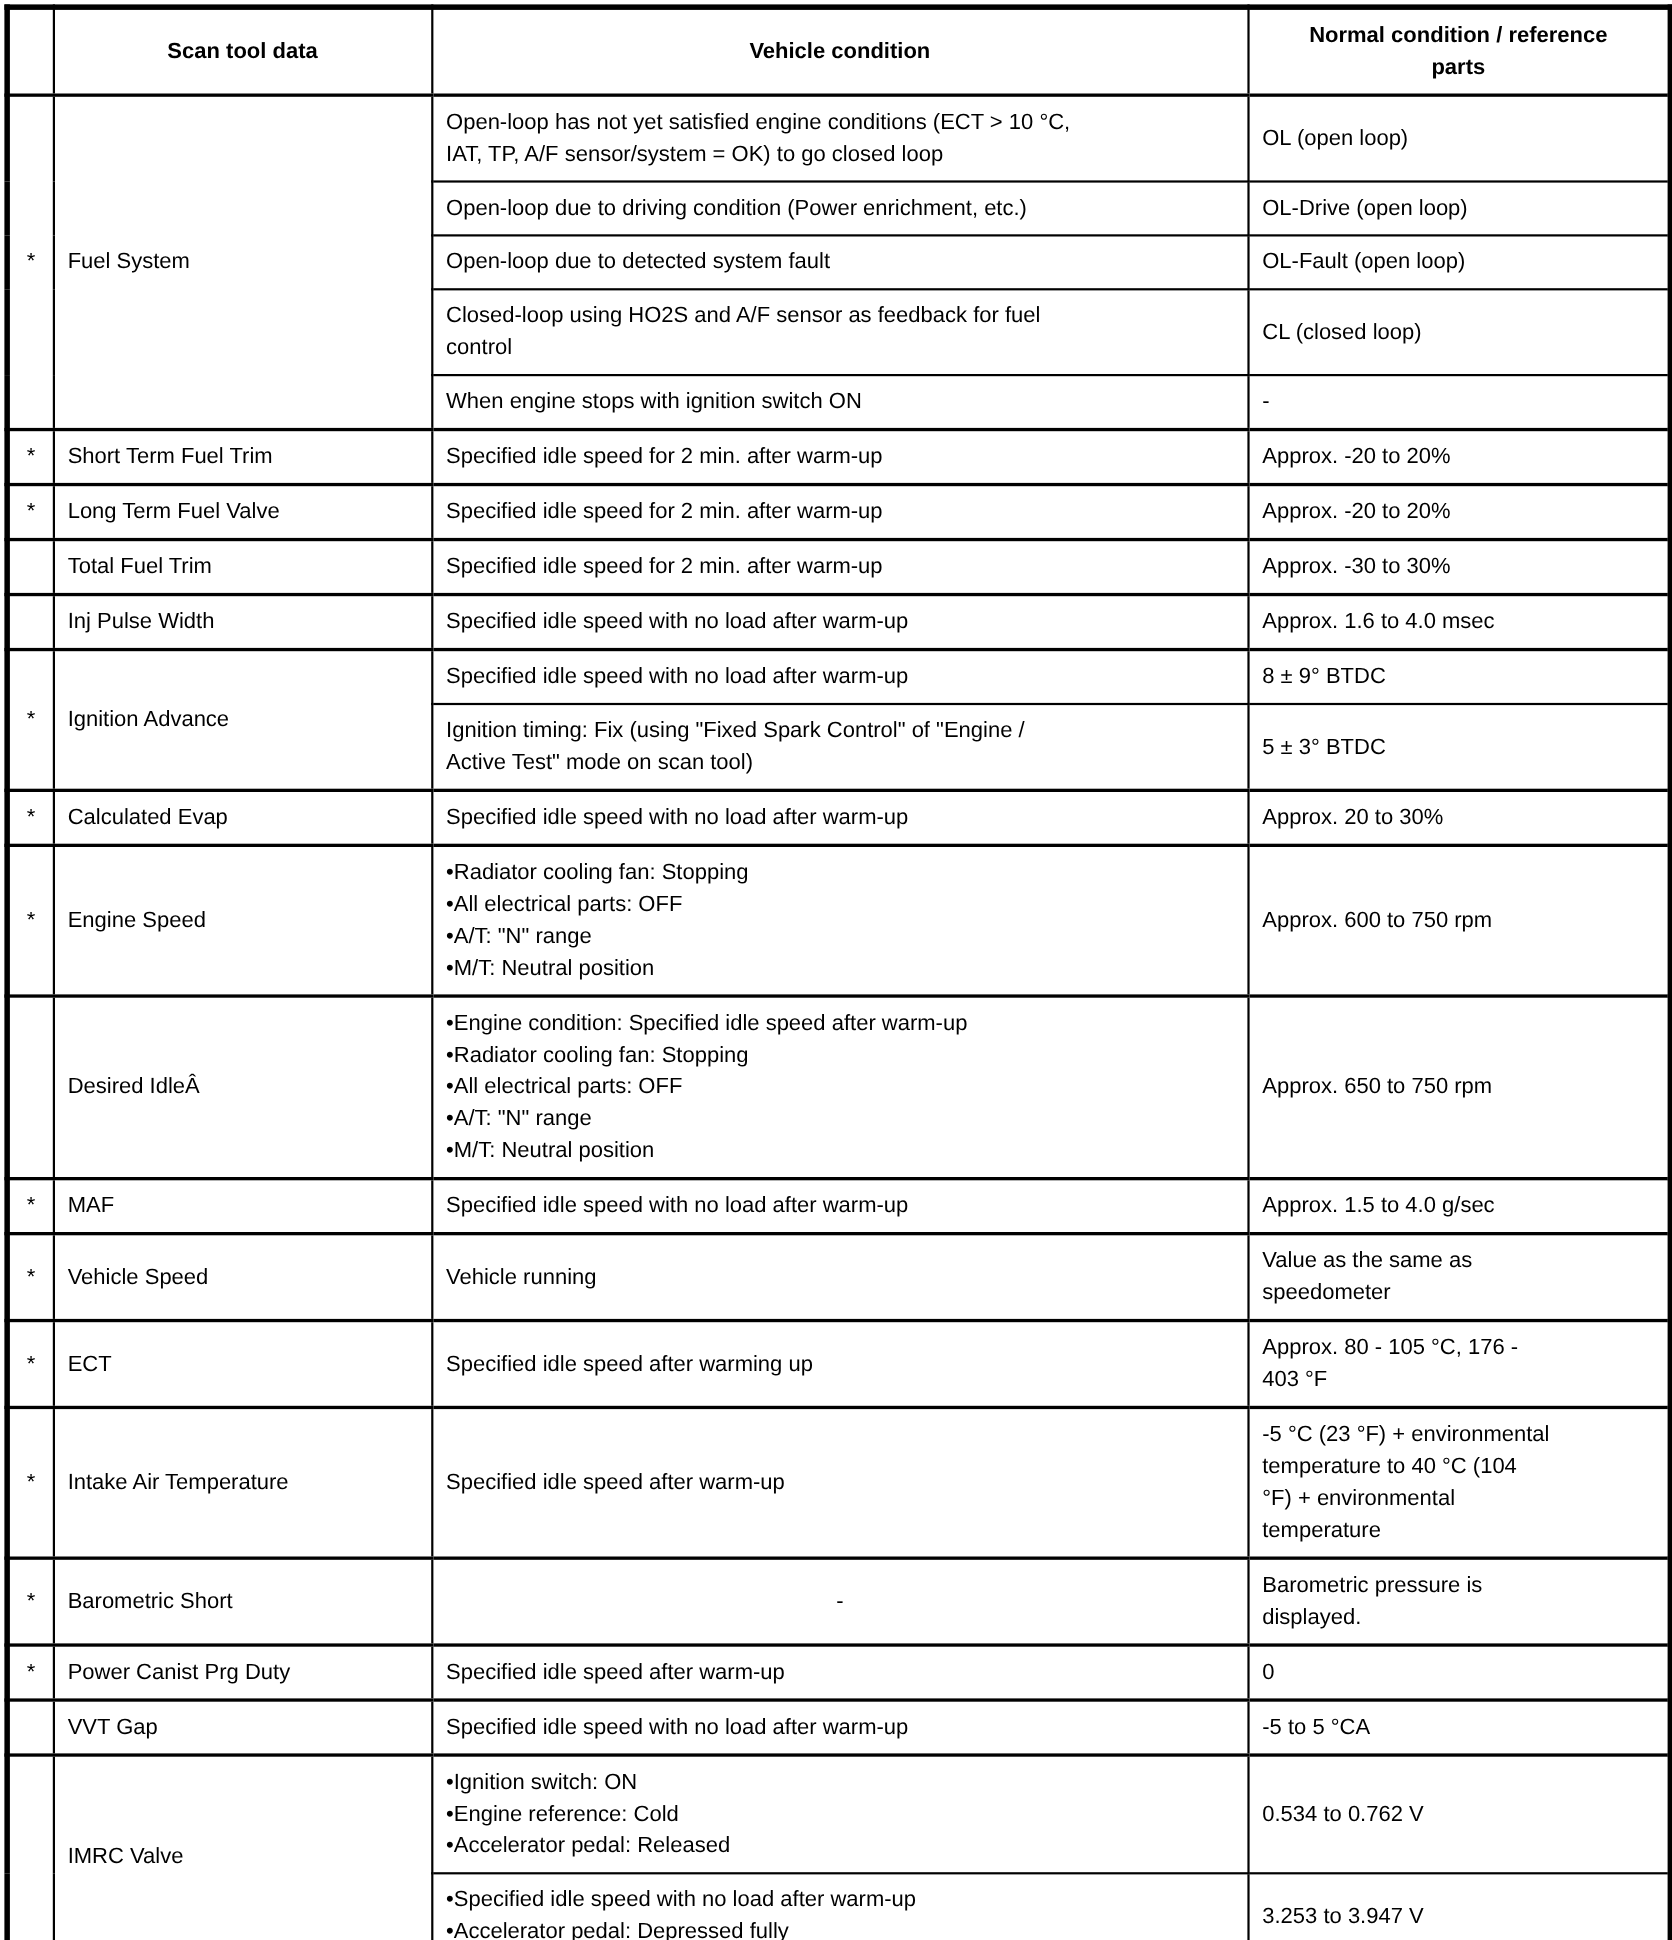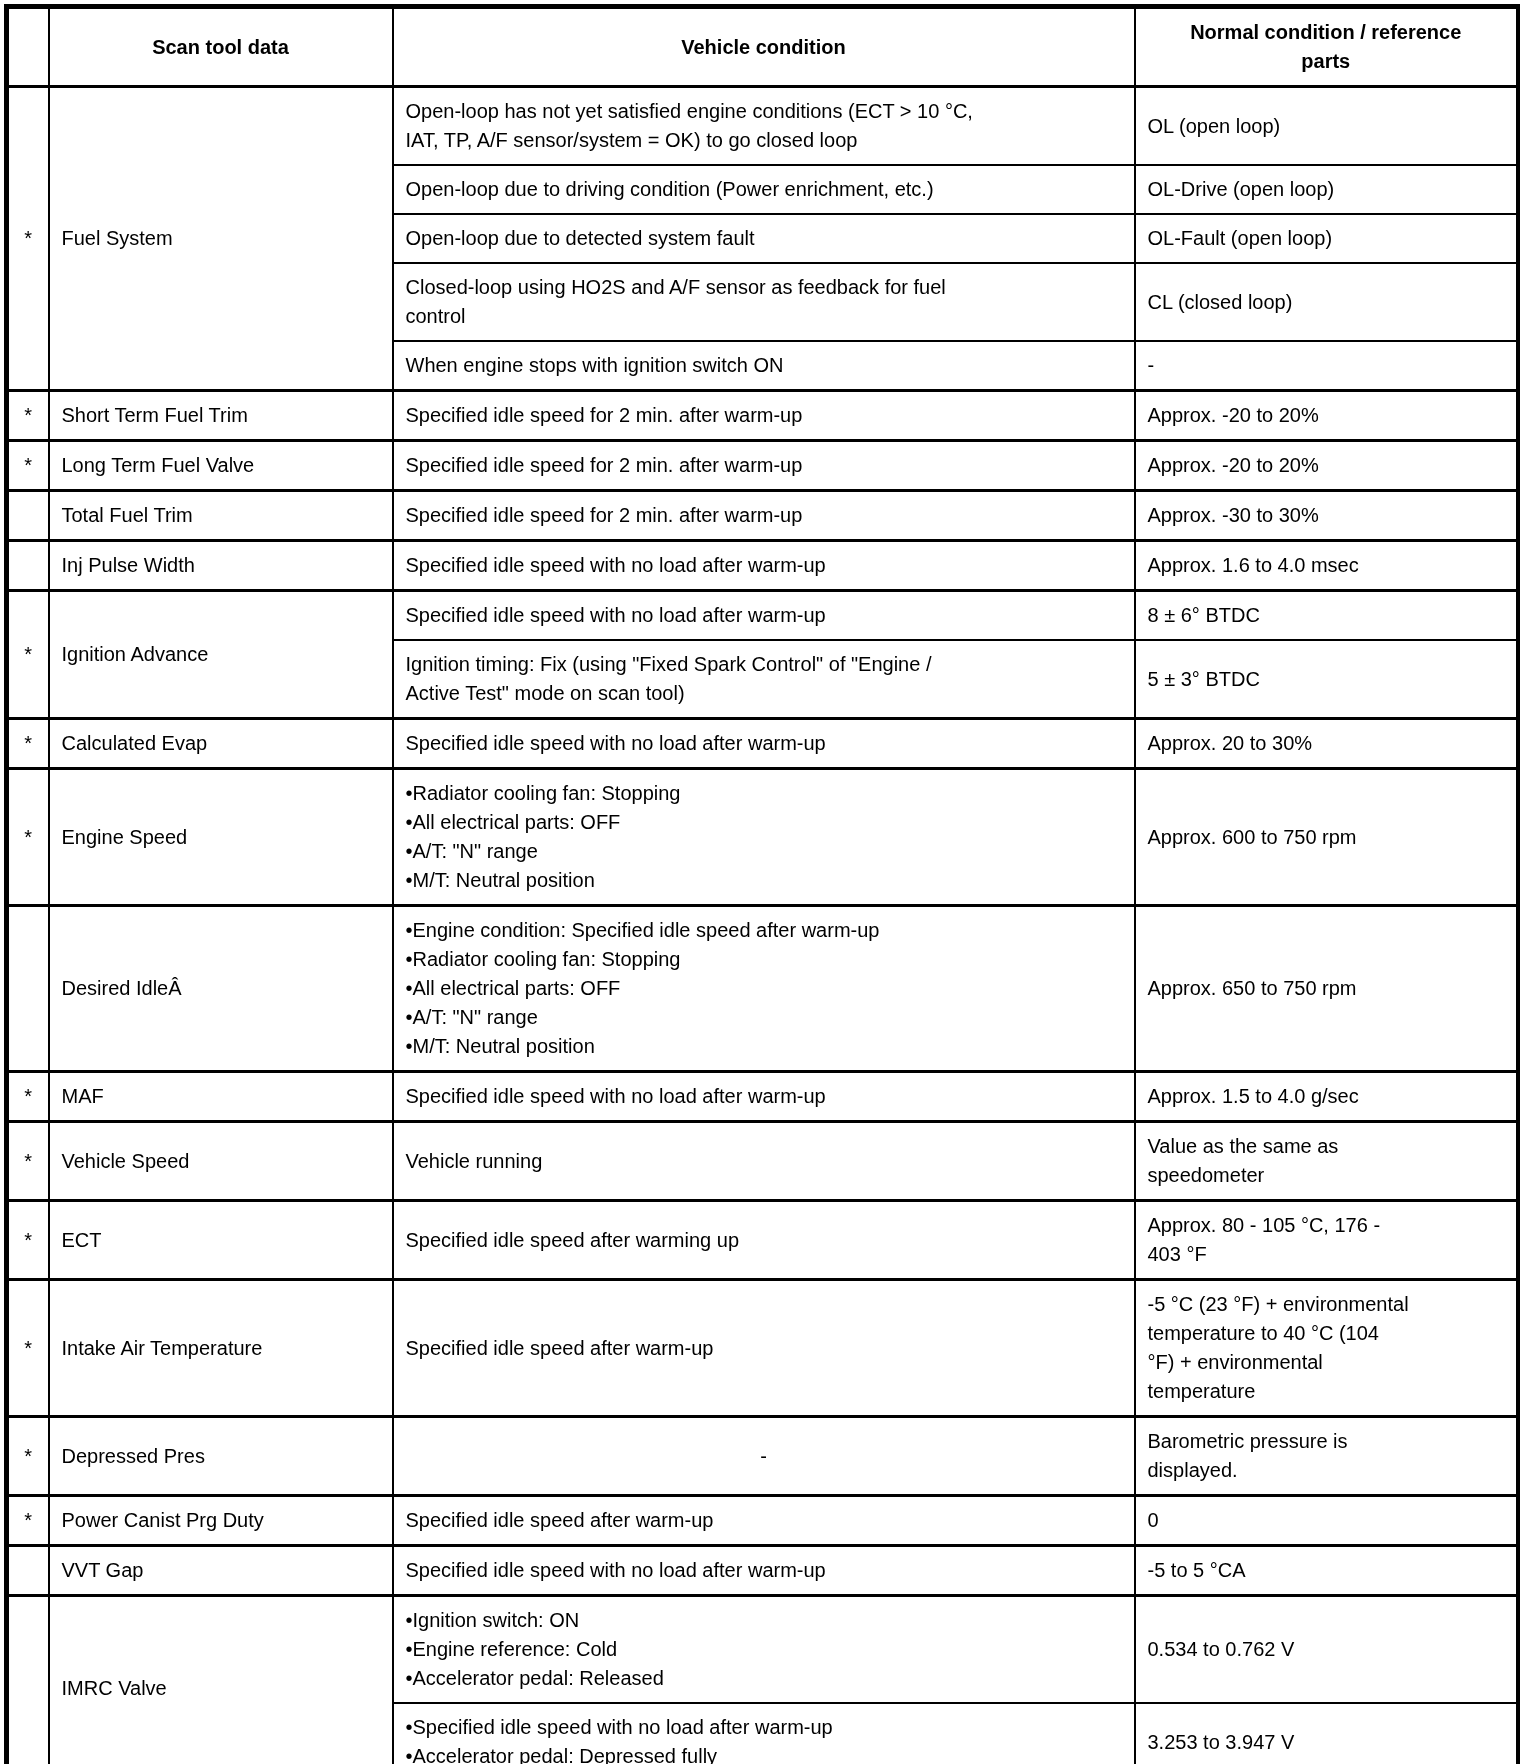--- a/index.html
+++ b/index.html
@@ -101,21 +101,21 @@
         <tr class="group-start">
           <td class="col-star" rowspan="1"></td>
           <td class="col-label" rowspan="1">Inj Pulse Width</td>
           <td class="col-cond">Specified idle speed with no load after warm-up</td>
           <td class="col-val">Approx. 1.6 to 4.0 msec</td>
         </tr>
         <tr class="group-start">
           <td class="col-star" rowspan="2">*</td>
           <td class="col-label" rowspan="2">Ignition Advance</td>
           <td class="col-cond">Specified idle speed with no load after warm-up</td>
-          <td class="col-val">8 ± 6° BTDC</td>
+          <td class="col-val">8 ± 9° BTDC</td>
         </tr>
         <tr>
           <td class="col-cond">Ignition timing: Fix (using "Fixed Spark Control" of "Engine /
 Active Test" mode on scan tool)</td>
           <td class="col-val">5 ± 3° BTDC</td>
         </tr>
         <tr class="group-start">
           <td class="col-star" rowspan="1">*</td>
           <td class="col-label" rowspan="1">Calculated Evap</td>
           <td class="col-cond">Specified idle speed with no load after warm-up</td>
@@ -157,21 +157,21 @@
           <td class="col-star" rowspan="1">*</td>
           <td class="col-label" rowspan="1">Intake Air Temperature</td>
           <td class="col-cond">Specified idle speed after warm-up</td>
           <td class="col-val">-5 °C (23 °F) + environmental
 temperature to 40 °C (104
 °F) + environmental
 temperature</td>
         </tr>
         <tr class="group-start">
           <td class="col-star" rowspan="1">*</td>
-          <td class="col-label" rowspan="1">Depressed Pres</td>
+          <td class="col-label" rowspan="1">Barometric Short</td>
           <td class="col-cond center">-</td>
           <td class="col-val">Barometric pressure is
 displayed.</td>
         </tr>
         <tr class="group-start">
           <td class="col-star" rowspan="1">*</td>
           <td class="col-label" rowspan="1">Power Canist Prg Duty</td>
           <td class="col-cond">Specified idle speed after warm-up</td>
           <td class="col-val">0</td>
         </tr>

